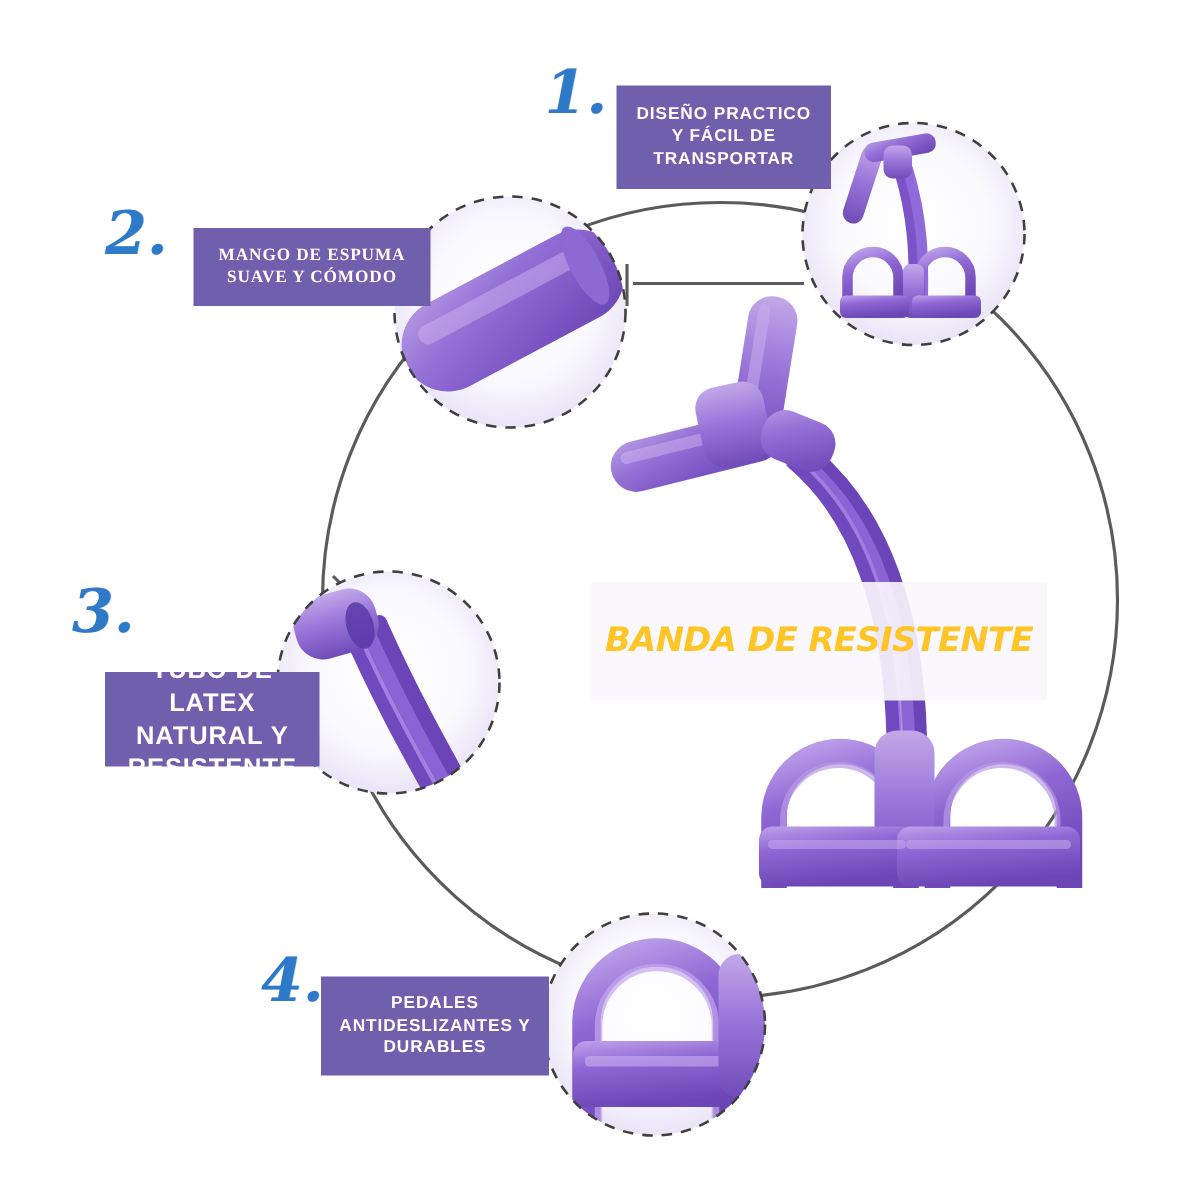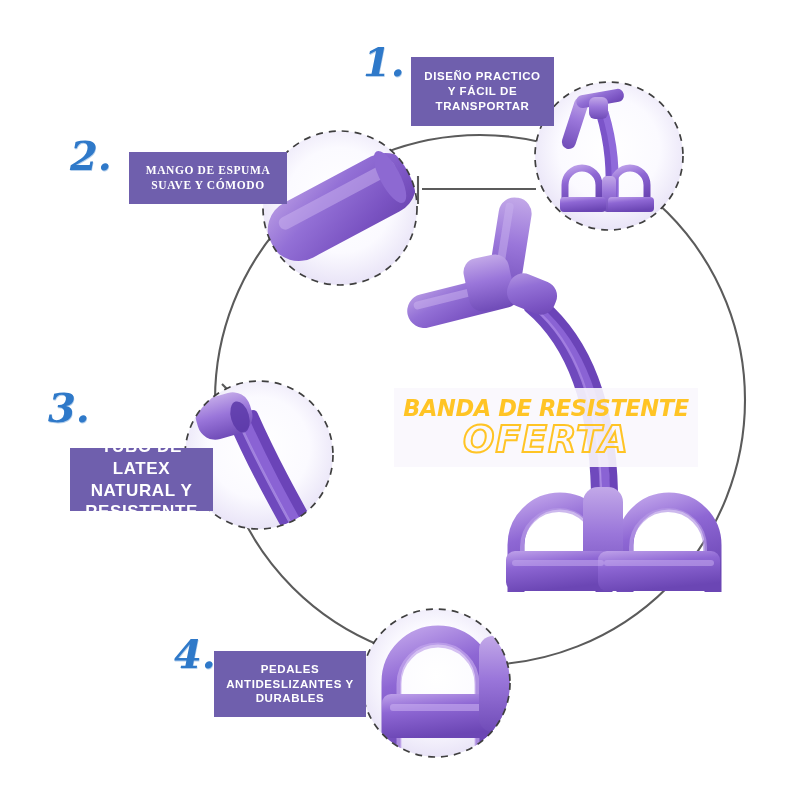--- a/index.html
+++ b/index.html
@@ -269,16 +269,15 @@
   <div class="num num-3">3.</div>
   <div class="num num-4">4.</div>
 
   <div class="callout callout-1">DISEÑO PRACTICO Y FÁCIL DE TRANSPORTAR</div>
   <div class="callout callout-2">MANGO DE ESPUMA SUAVE Y CÓMODO</div>
   <div class="callout callout-3">TUBO DE LATEX NATURAL Y RESISTENTE</div>
   <div class="callout callout-4">PEDALES ANTIDESLIZANTES Y DURABLES</div>
 
   <div class="promo">
     <div class="promo-title">BANDA DE RESISTENTE</div>
-    <div class="promo-sub">OFERTA</div>
   </div>
 
 </div>
 
 </body></html>

